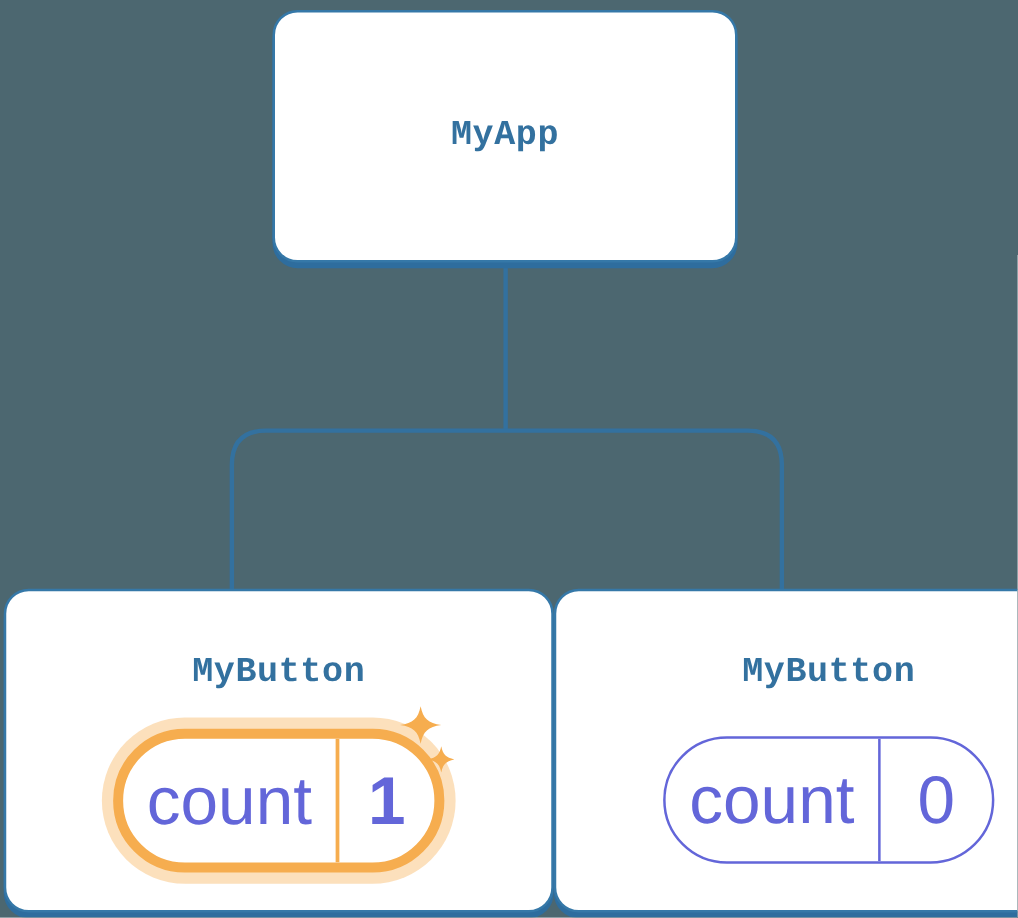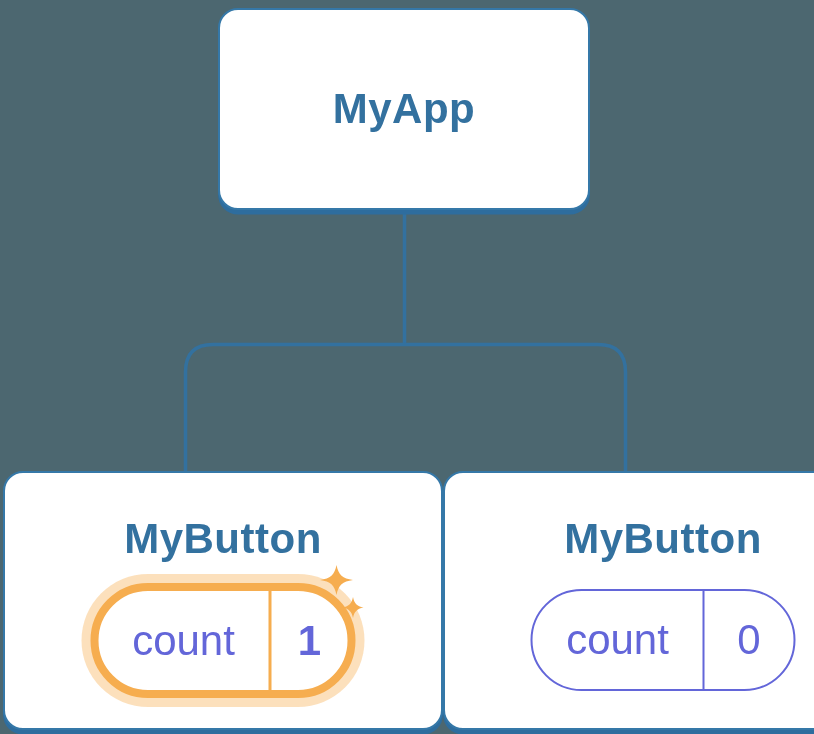--- a/index.html
+++ b/index.html
@@ -35,24 +35,25 @@
   }
   .card.root{
     left:218px;top:8px;width:372px;height:202px;
     display:flex;align-items:center;justify-content:center;
   }
   .card.child{top:471px;width:440px;height:259px;}
   .card.child.left{left:3px;}
   .card.child.right{left:443px;}
   .node-title{
     color:var(--title-blue);
-    font-size:42px;font-weight:700;
+    font-size:28px;font-weight:700;
     letter-spacing:0.5px;
     line-height:48px;
     white-space:nowrap;
+    font-family:Liberation Mono, monospace;
   }
   .child .node-title{
     position:absolute;top:42px;left:0;right:0;
     text-align:center;
   }
   .pill{
     position:absolute;left:50%;transform:translateX(-50%);
     box-sizing:border-box;
     background:var(--card-bg);
     display:flex;align-items:stretch;
@@ -65,21 +66,21 @@
     box-shadow:0 0 0 9px var(--orange-glow);
   }
   .pill.plain{
     top:116px;width:265px;height:102px;
     border:2px solid var(--purple);
     border-radius:51px;
   }
   .pill .cell{
     display:flex;align-items:center;justify-content:center;
     color:var(--purple);
-    font-size:42px;line-height:1;
+    font-size:54px;line-height:1;
     white-space:nowrap;
   }
   .pill .cell.name{flex:0 0 170px;}
   .pill .cell.value{flex:1;}
   .pill.highlight .cell.value{font-weight:700;}
   .pill .divider{align-self:stretch;}
   .pill.highlight .divider{width:3px;background:var(--orange);}
   .pill.plain .divider{width:2px;background:var(--purple);}
   .sparkles{
     position:absolute;left:316px;top:561px;

